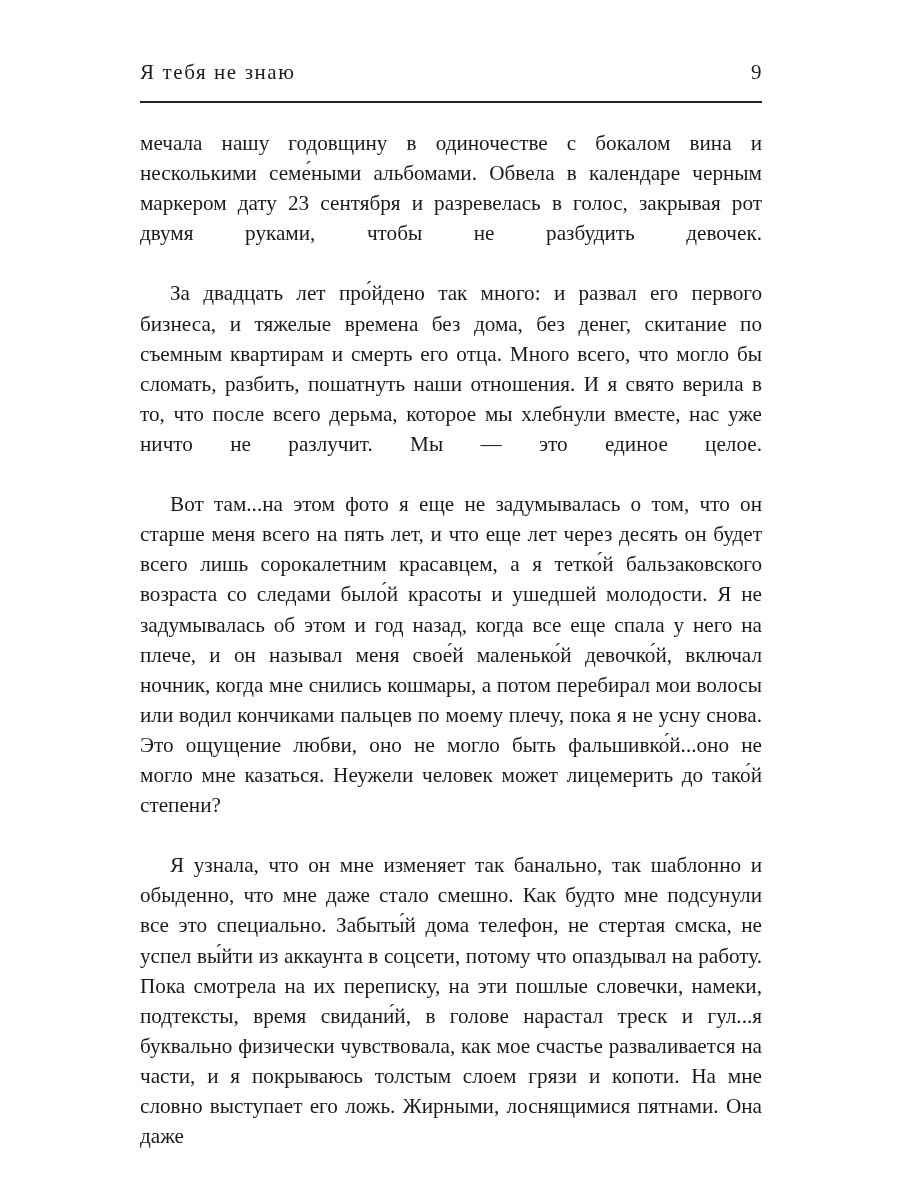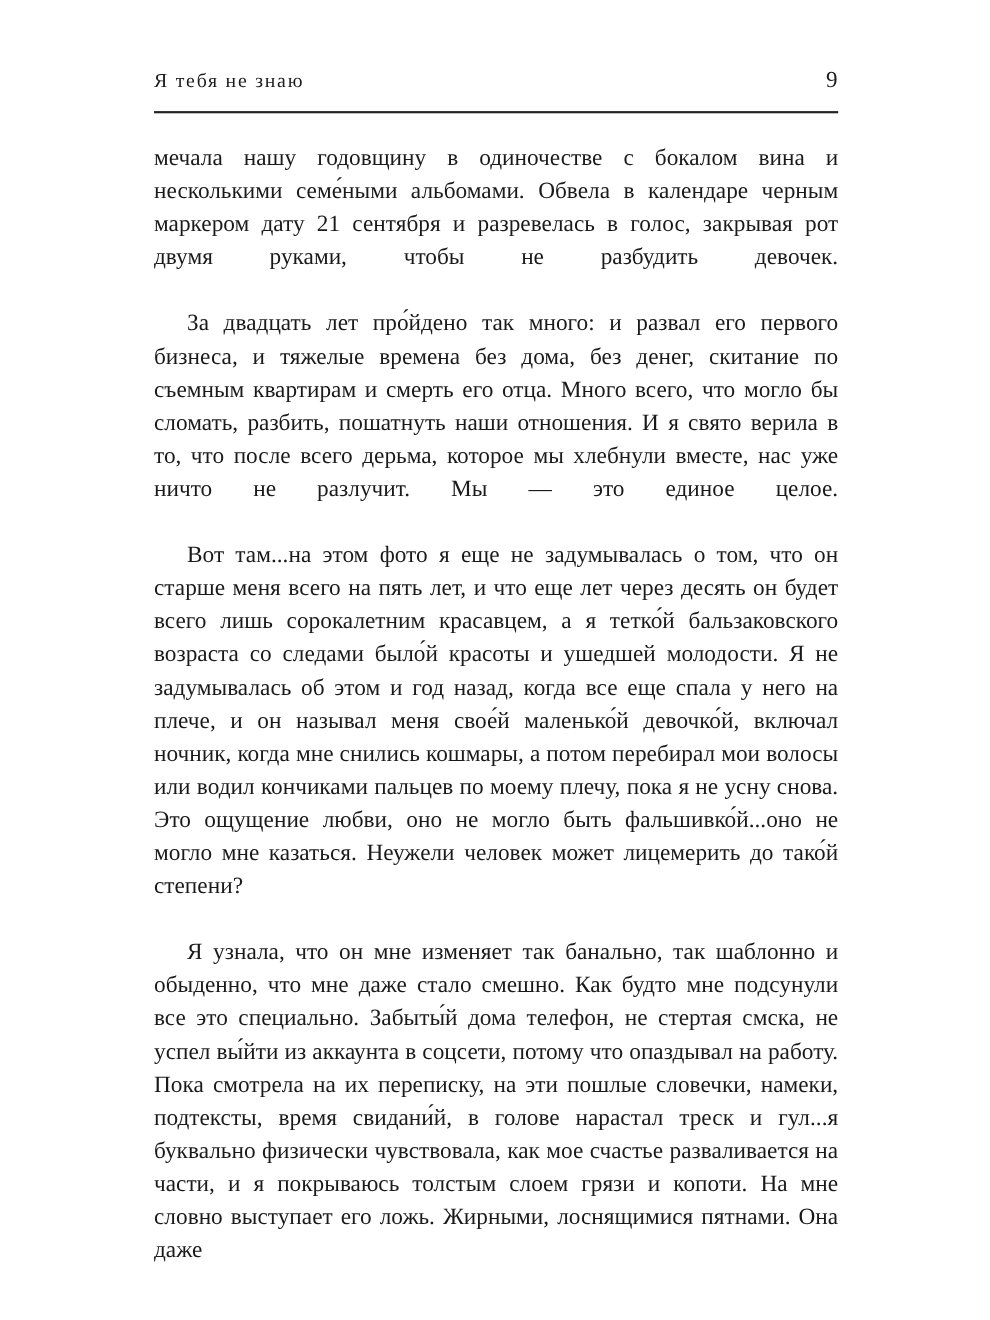--- a/index.html
+++ b/index.html
@@ -27,21 +27,21 @@
   .running-head {
     position: absolute;
     left: 140px;
     top: 60px;
     width: 622px;
     display: flex;
     align-items: baseline;
     justify-content: space-between;
   }
   .running-title {
-    font-size: 18px;
+    font-size: 21px;
     letter-spacing: 1.6px;
     color: #1c1c1c;
     white-space: nowrap;
   }
   .folio {
     font-size: 21px;
     color: #1c1c1c;
     letter-spacing: 0.5px;
   }
   .head-rule {
@@ -87,19 +87,19 @@
 <div class="page">
 
   <div class="running-head">
     <span class="running-title">Я тебя не знаю</span>
     <span class="folio">9</span>
   </div>
 
   <div class="head-rule"></div>
 
   <div class="textblock">
-    <p class="para no-indent">мечала нашу годовщину в одиночестве с бокалом вина и несколькими семе́ными альбомами. Обвела в календаре черным маркером дату 21 сентября и разревелась в голос, закрывая рот двумя руками, чтобы не разбудить девочек.</p>
+    <p class="para no-indent">мечала нашу годовщину в одиночестве с бокалом вина и несколькими семе́ными альбомами. Обвела в календаре черным маркером дату 23 сентября и разревелась в голос, закрывая рот двумя руками, чтобы не разбудить девочек.</p>
     <p class="para">За двадцать лет про́йдено так много: и развал его первого бизнеса, и тяжелые времена без дома, без денег, скитание по съемным квартирам и смерть его отца. Много всего, что могло бы сломать, разбить, пошатнуть наши отношения. И я свято верила в то, что после всего дерьма, которое мы хлебнули вместе, нас уже ничто не разлучит. Мы — это единое целое.</p>
     <p class="para">Вот там...на этом фото я еще не задумывалась о том, что он старше меня всего на пять лет, и что еще лет через десять он будет всего лишь сорокалетним красавцем, а я тетко́й бальзаковского возраста со следами было́й красоты и ушедшей молодости. Я не задумывалась об этом и год назад, когда все еще спала у него на плече, и он называл меня свое́й маленько́й девочко́й, включал ночник, когда мне снились кошмары, а потом перебирал мои волосы или водил кончиками пальцев по моему плечу, пока я не усну снова. Это ощущение любви, оно не могло быть фальшивко́й...оно не могло мне казаться. Неужели человек может лицемерить до тако́й степени?</p>
     <p class="para">Я узнала, что он мне изменяет так банально, так шаблонно и обыденно, что мне даже стало смешно. Как будто мне подсунули все это специально. Забыты́й дома телефон, не стертая смска, не успел вы́йти из аккаунта в соцсети, потому что опаздывал на работу. Пока смотрела на их переписку, на эти пошлые словечки, намеки, подтексты, время свидани́й, в голове нарастал треск и гул...я буквально физически чувствовала, как мое счастье разваливается на части, и я покрываюсь толстым слоем грязи и копоти. На мне словно выступает его ложь. Жирными, лоснящимися пятнами. Она даже</p>
   </div>
 
 </div>
 
 </body></html>

